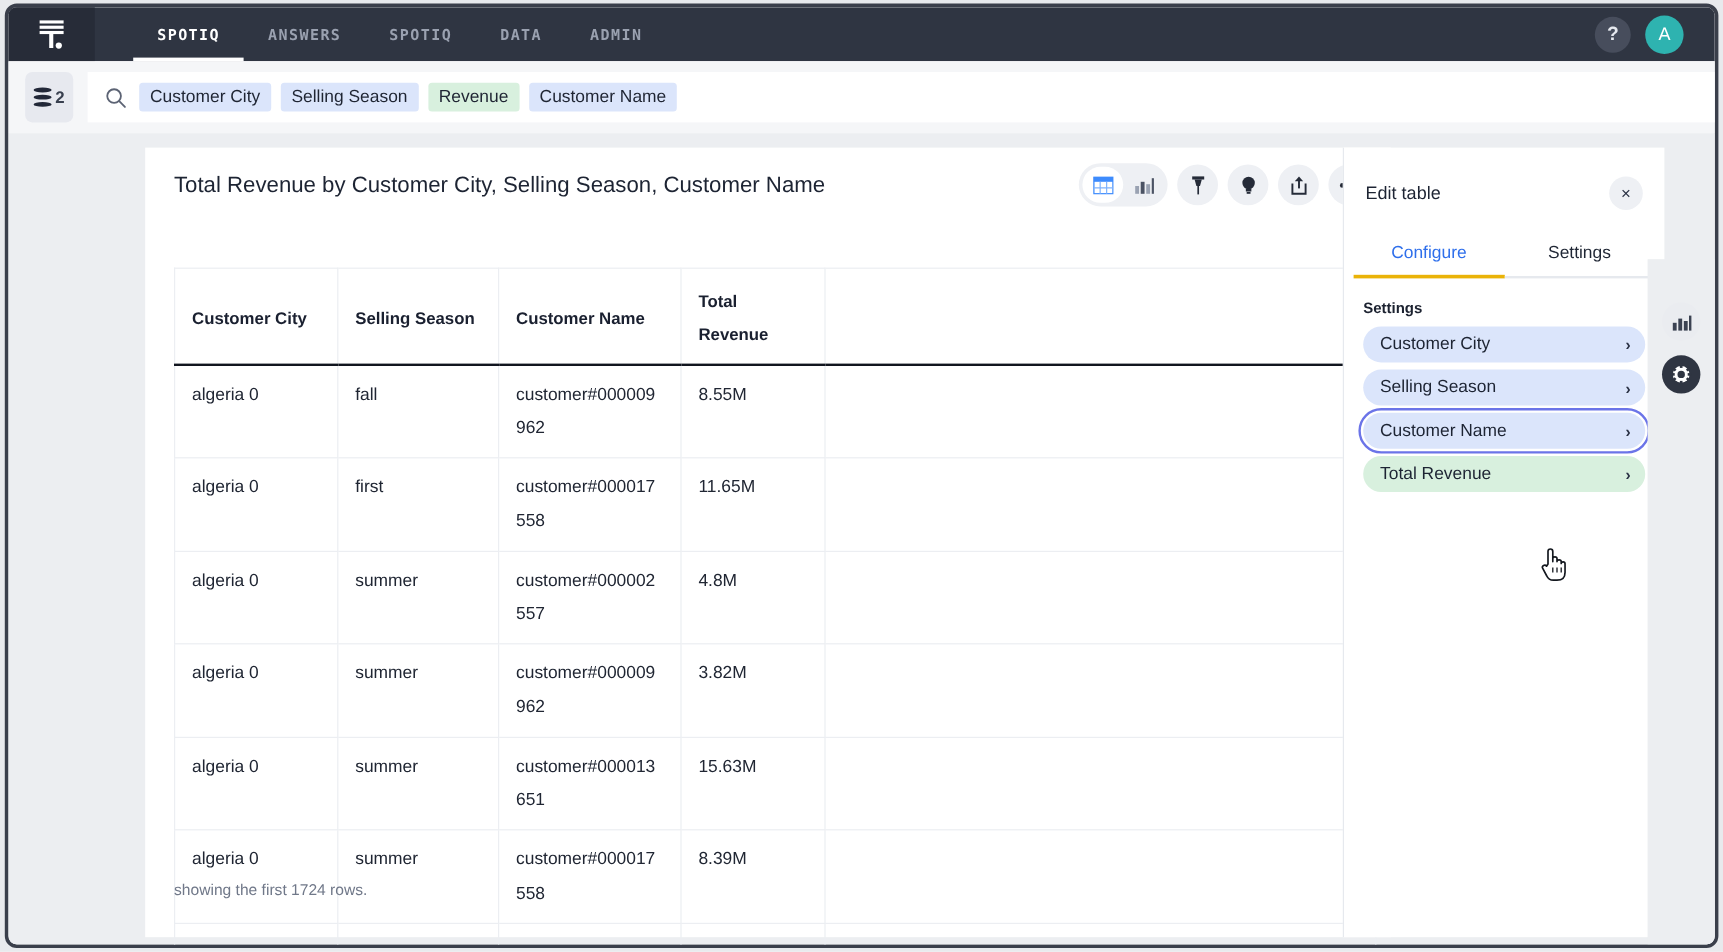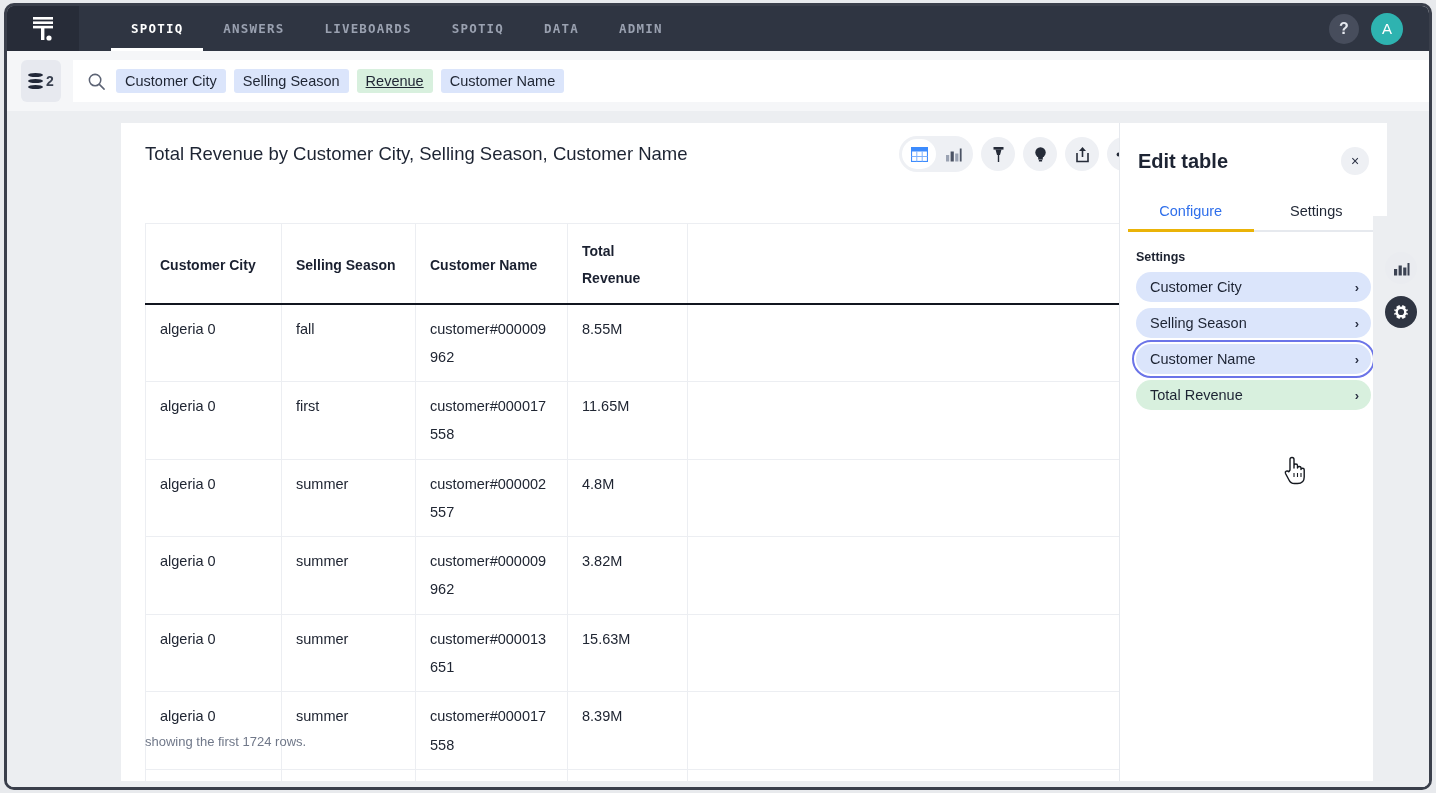--- a/index.html
+++ b/index.html
@@ -85,21 +85,21 @@
     display: flex; align-items: center; gap: 10px;
     padding: 0 14px;
   }
   .search-icon { width: 19px; height: 19px; flex: none; }
   .chips { display: flex; align-items: center; gap: 8px; }
   .chip {
     padding: 4px 9px; border-radius: 3px;
     font-size: 14.5px; color: #1f2533; cursor: pointer; white-space: nowrap;
   }
   .chip.attr { background: #dbe5fb; }
-  .chip.measure { background: #d8f0de; text-decoration: underline; }
+  .chip.measure { background: #d8f0de; }
 
   
   .canvas {
     position: absolute; left: 0; top: 105px; right: 0; bottom: 0;
     background: #eceef1;
   }
   .answer-card {
     position: absolute; left: 74px; top: 12px;
     width: 1038px; height: 658px;
     background: #ffffff;
@@ -168,21 +168,21 @@
 
   
   .edit-panel {
     position: absolute; left: 1112px; top: 12px;
     width: 268px; height: 658px; background: #ffffff;
     border-left: 1px solid #e6e9ee;
   }
   .panel-head {
     display: flex; align-items: center; padding: 24px 18px 0 18px;
   }
-  .panel-title { font-size: 20px; font-weight: 700; color: #1d2433; }
+  .panel-title { font-size: 15px; font-weight: 400; color: #1d2433; }
   .close-btn {
     margin-left: auto; width: 28px; height: 28px; border-radius: 50%;
     background: #eef0f4; display: flex; align-items: center; justify-content: center;
     cursor: pointer; font-size: 14px; color: #2b3245;
   }
   .panel-tabs { display: flex; margin-top: 20px; padding: 0 8px; }
   .panel-tab {
     flex: 1; text-align: center; padding: 8px 0 10px;
     font-size: 14.5px; color: #1f2634; cursor: pointer;
     border-bottom: 2px solid #e6e9ee;
@@ -233,23 +233,20 @@
         <rect x="13" y="14" width="3.4" height="12" fill="#ffffff"></rect>
         <circle cx="21" cy="24" r="2.6" fill="#ffffff"></circle>
       </svg>
     </div>
     <div class="nav-items">
       <div class="nav-item active">
           <span>SPOTIQ</span>
         </div>
       <div class="nav-item">
           <span>ANSWERS</span>
-        </div>
-      <div class="nav-item">
-          <span>LIVEBOARDS</span>
         </div>
       <div class="nav-item">
           <span>SPOTIQ</span>
         </div>
       <div class="nav-item">
           <span>DATA</span>
         </div>
       <div class="nav-item">
           <span>ADMIN</span>
         </div>

